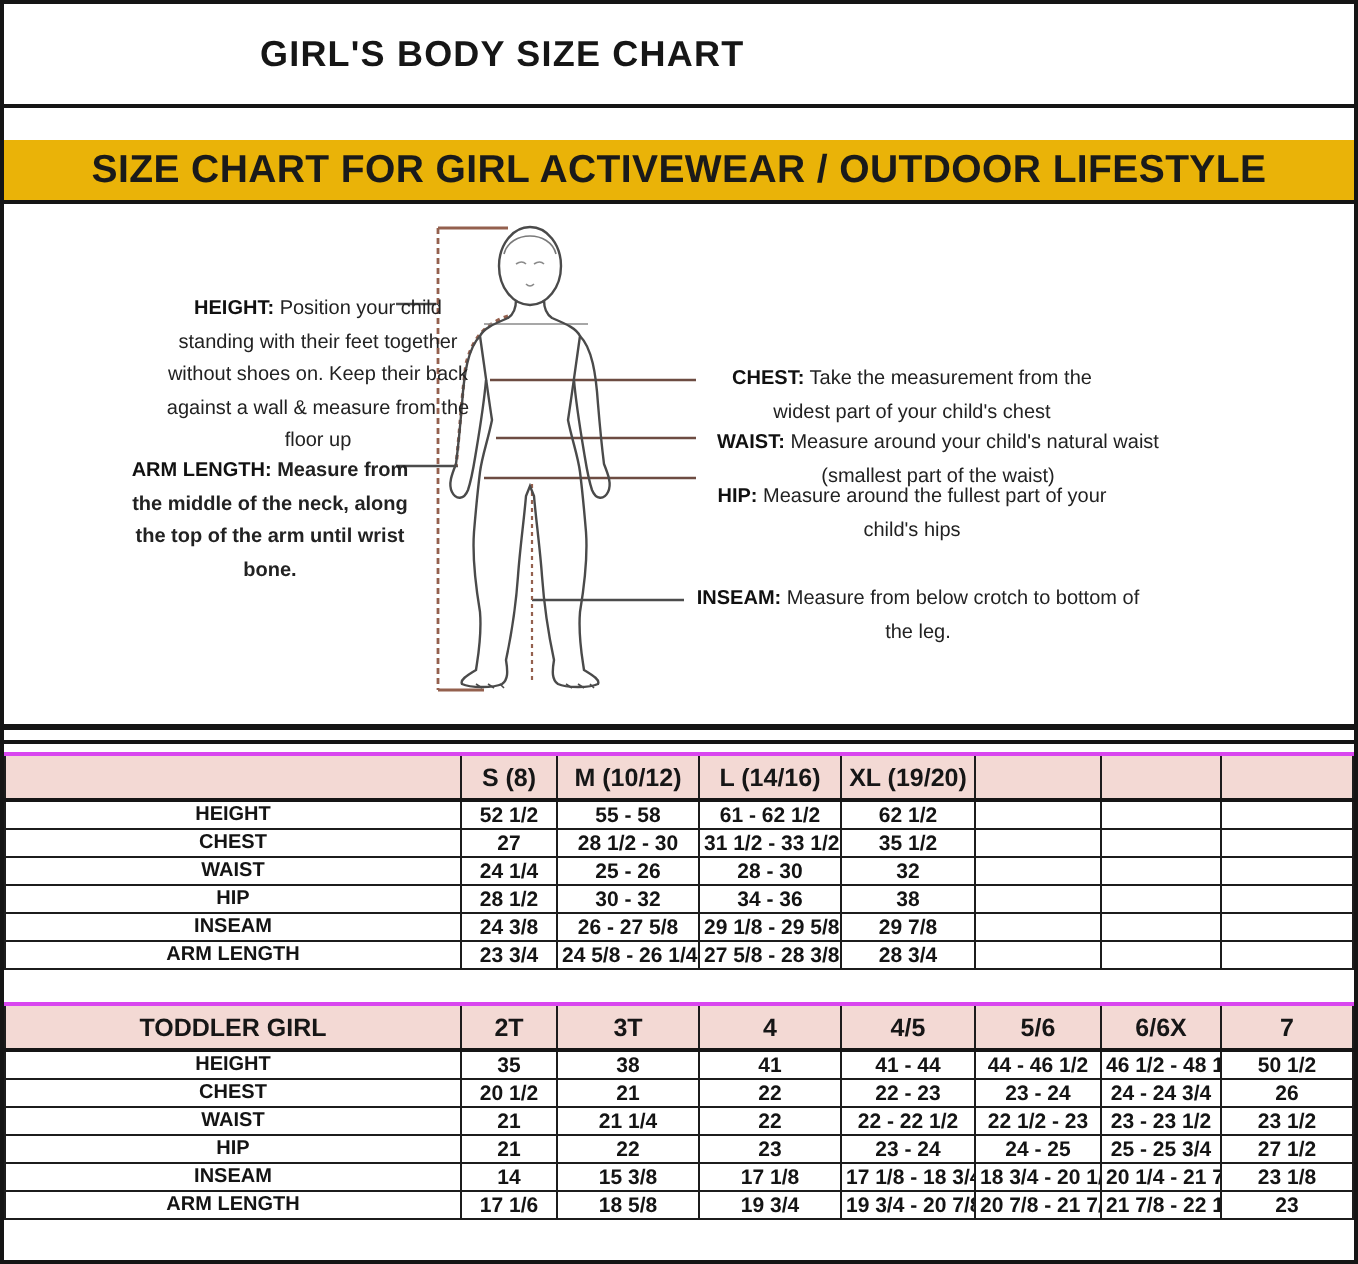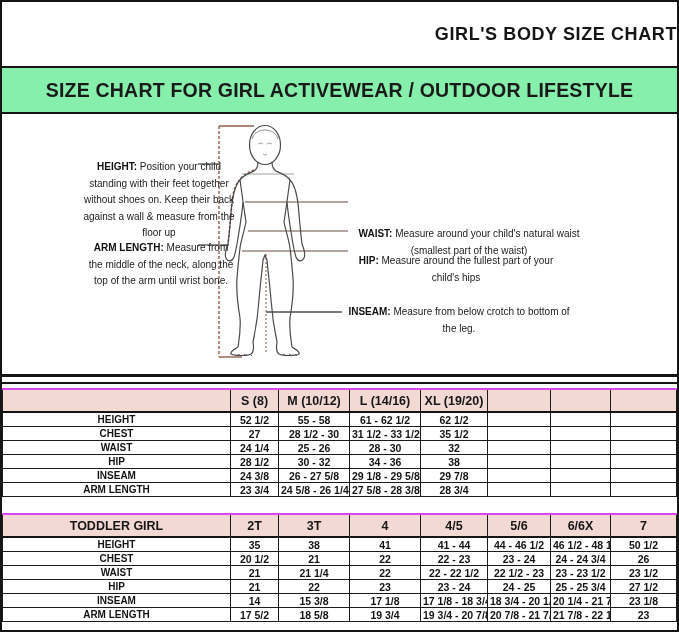--- a/index.html
+++ b/index.html
@@ -2,34 +2,34 @@
 <html><head>
 <meta charset="utf-8">
 <style>
   html,body{margin:0;padding:0;background:#fff;}
   .page{
     position:relative;width:679px;height:632px;box-sizing:border-box;
     border:2px solid #151515;background:#fff;overflow:hidden;
     font-family:"Liberation Sans", sans-serif;color:#111;
   }
   
-  .title-bar{height:66px;box-sizing:border-box;border-bottom:2px solid #151515;
-    display:flex;align-items:center;justify-content:flex-end;padding-left:128px;}
+  .title-bar{height:52px;box-sizing:border-box;border-bottom:2px solid #151515;
+    display:flex;align-items:center;justify-content:flex-start;padding-left:128px;}
   .title-bar h1{margin:0;font-size:18px;font-weight:bold;letter-spacing:.6px;color:#161616;}
   
-  .banner{height:46px;box-sizing:border-box;border-bottom:2px solid #151515;
-    background:#86efac;display:flex;align-items:center;justify-content:center;}
+  .banner{height:32px;box-sizing:border-box;border-bottom:2px solid #151515;
+    background:#eab308;display:flex;align-items:center;justify-content:center;margin-top:16px;}
   .banner h2{margin:0;font-size:19.5px;font-weight:bold;letter-spacing:.2px;color:#1a1a1a;}
   
   .diagram{position:relative;height:263px;box-sizing:border-box;border-bottom:3px solid #151515;background:#fff;}
   .diagram svg{position:absolute;left:0;top:0;}
   .note{position:absolute;font-size:10px;line-height:16.5px;color:#222;text-align:center;}
   .note b{color:#111;}
   .note-height{left:78px;top:45px;width:158px;}
-  .note-arm{left:86px;top:126px;width:146px;}
+  .note-arm{left:60px;top:126px;width:146px;font-weight:bold;}
   .note-chest{left:349px;top:80px;width:210px;}
   .note-waist{left:349px;top:112px;width:236px;}
   .note-hip{left:349px;top:139px;width:210px;}
   .note-inseam{left:344px;top:190px;width:226px;}
   
   .rule-gap{height:5px;border-bottom:2px solid #151515;}
   table.size{border-collapse:collapse;width:100%;table-layout:fixed;margin-top:4px;}
   table.size th,table.size td{
     border:1px solid #1c1c1c;text-align:center;vertical-align:middle;
     font-weight:bold;padding:0 2px;overflow:hidden;white-space:nowrap;}
@@ -107,20 +107,24 @@
     </svg>
 
     <div class="note note-height">
       <b>HEIGHT:</b>
       <span>Position your child standing with their feet together without shoes on. Keep their back against a wall &amp; measure from the floor up</span>
     </div>
     <div class="note note-arm">
       <b>ARM LENGTH:</b>
       <span>Measure from the middle of the neck, along the top of the arm until wrist bone.</span>
     </div>
+    <div class="note note-chest">
+      <b>CHEST:</b>
+      <span>Take the measurement from the widest part of your child's chest</span>
+    </div>
     <div class="note note-hip">
       <b>HIP:</b>
       <span>Measure around the fullest part of your child's hips</span>
     </div>
     <div class="note note-waist">
       <b>WAIST:</b>
       <span>Measure around your child's natural waist (smallest part of the waist)</span>
     </div>
     <div class="note note-inseam">
       <b>INSEAM:</b>
@@ -288,21 +292,21 @@
           <td>14</td>
           <td>15 3/8</td>
           <td>17 1/8</td>
           <td>17 1/8 - 18 3/4</td>
           <td>18 3/4 - 20 1/4</td>
           <td>20 1/4 - 21 7/8</td>
           <td>23 1/8</td>
         </tr>
         <tr>
           <td class="rowlabel">ARM LENGTH</td>
-          <td>17 5/2</td>
+          <td>17 1/6</td>
           <td>18 5/8</td>
           <td>19 3/4</td>
           <td>19 3/4 - 20 7/8</td>
           <td>20 7/8 - 21 7/8</td>
           <td>21 7/8 - 22 1/4</td>
           <td>23</td>
         </tr>
       </tbody>
   </table>
 

